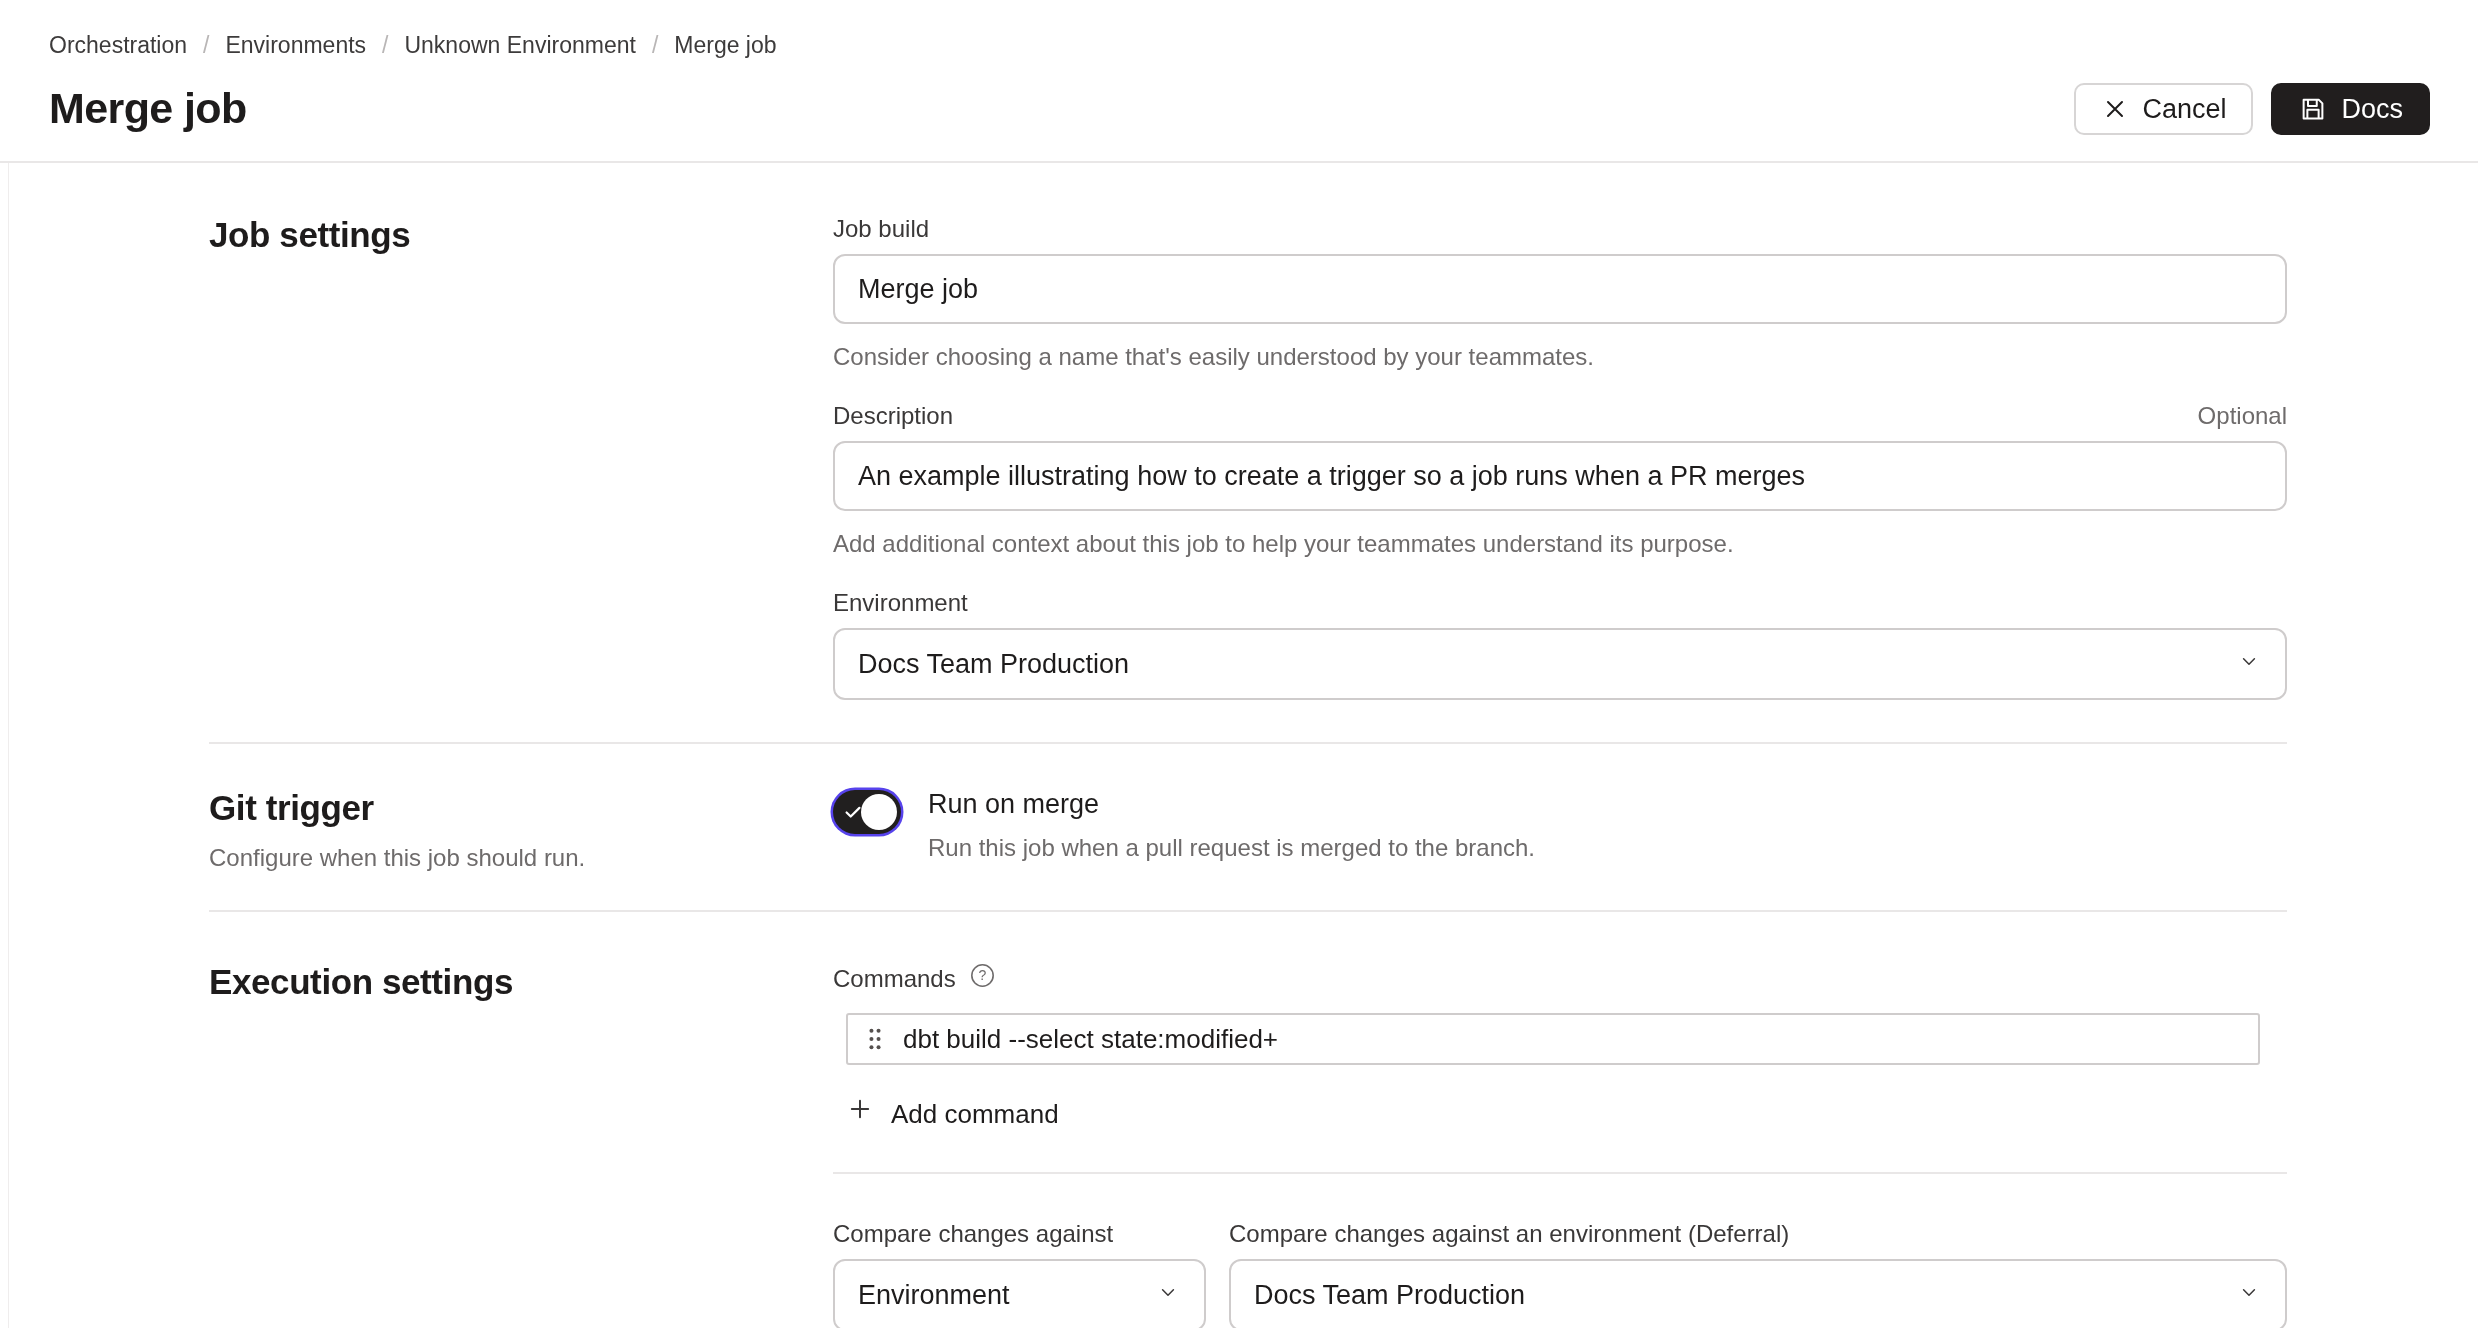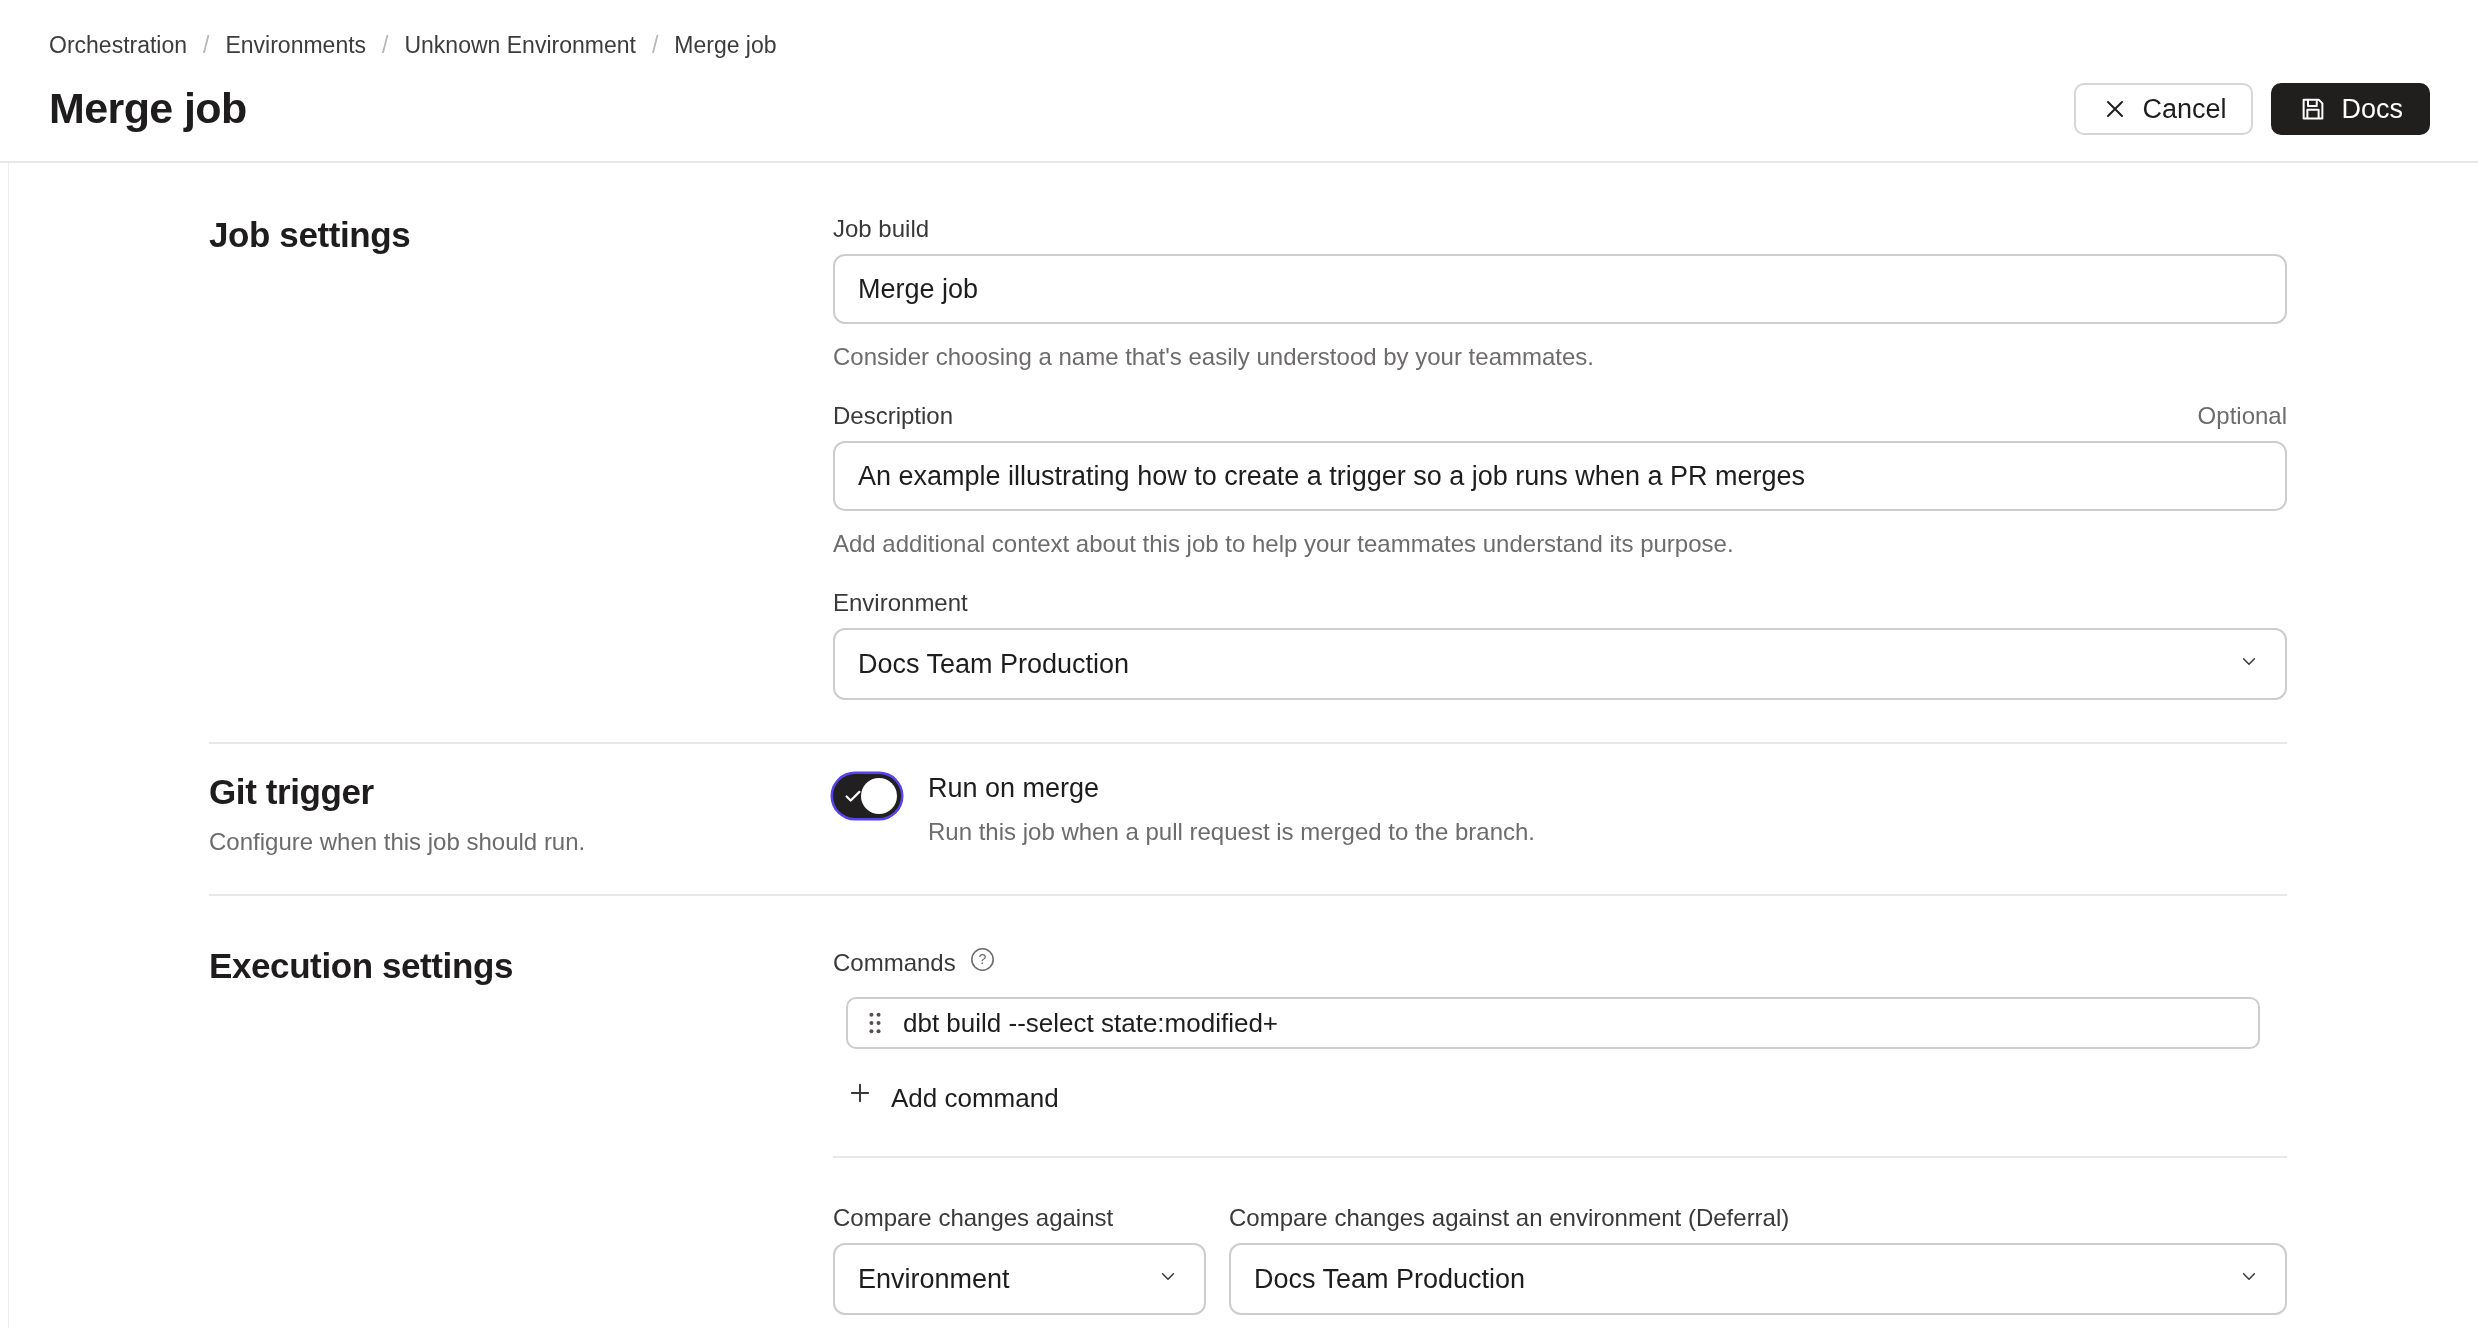--- a/index.html
+++ b/index.html
@@ -24,21 +24,21 @@
          font-family:"Liberation Sans",sans-serif; }
   .btn-secondary { background:#fff; border:2px solid #d7d5d5; color:#1e1c1c; }
   .btn-primary   { background:#211e1e; border:2px solid #211e1e; color:#fff; }
   .btn svg { display:block; }
 
   
   .page-body { margin-left:8px; border-left:1px solid #efeded; padding:0 191px 0 200px; }
   .section { display:grid; grid-template-columns:624px 1fr; }
   .section.bordered { border-bottom:2px solid #e9e7e7; }
   .s1 { padding:52px 0 42px; }
-  .s2 { padding:28px 0 38px; }
+  .s2 { padding:44px 0 38px; }
   .s3 { padding:50px 0 30px; }
   .section-h { font-size:35px; font-weight:700; letter-spacing:-0.4px; margin:0; line-height:1.15; }
   .section-sub { font-size:24px; color:#6e6b6b; margin-top:16px; }
 
   
   .field { margin-bottom:27px; }
   .field:last-child { margin-bottom:0; }
   .label-row { display:flex; justify-content:space-between; align-items:baseline; margin-bottom:11px; }
   .field-label { font-size:24px; color:#3a3838; }
   .optional { font-size:24px; color:#6e6b6b; }
@@ -59,21 +59,21 @@
   .toggle-row { display:flex; gap:27px; align-items:flex-start; }
   .toggle { position:relative; width:68px; height:44px; border-radius:24px; background:#211f1f;
             box-shadow:0 0 0 2.5px #5743ec; flex-shrink:0; margin-top:2px; cursor:pointer; }
   .toggle .knob { position:absolute; top:4px; right:4px; width:36px; height:36px; border-radius:50%; background:#fff; }
   .toggle svg { position:absolute; left:9px; top:11px; }
   .toggle-label { font-size:27px; color:#1e1c1c; line-height:1.2; }
   .toggle-desc { font-size:24px; color:#6e6b6b; margin-top:14px; }
 
   
   .commands-label { display:flex; align-items:center; gap:13px; font-size:24px; color:#3a3838; }
-  .command-row { margin:18px 27px 0 13px; height:52px; border:2px solid #cfcccc; border-radius:10px;
+  .command-row { margin:18px 27px 0 13px; height:52px; border:2px solid #cfcccc; border-radius:3px;
                  display:flex; align-items:center; padding:0 17px; gap:18px; font-size:26px; background:#fff; }
   .drag-handle { cursor:grab; display:flex; }
   .add-command { display:flex; align-items:flex-end; gap:17px; margin:30px 0 0 13px;
                  font-size:26px; font-weight:500; color:#1e1c1c; cursor:pointer; width:fit-content; }
   .inner-divider { border:none; border-top:2px solid #e9e7e7; margin:42px 0 0; }
 
   .compare-row { display:flex; gap:23px; margin-top:46px; }
   .col-narrow { width:373px; flex-shrink:0; }
   .col-wide { flex:1; }
   .compare-row .field-label { display:block; margin-bottom:11px; }

